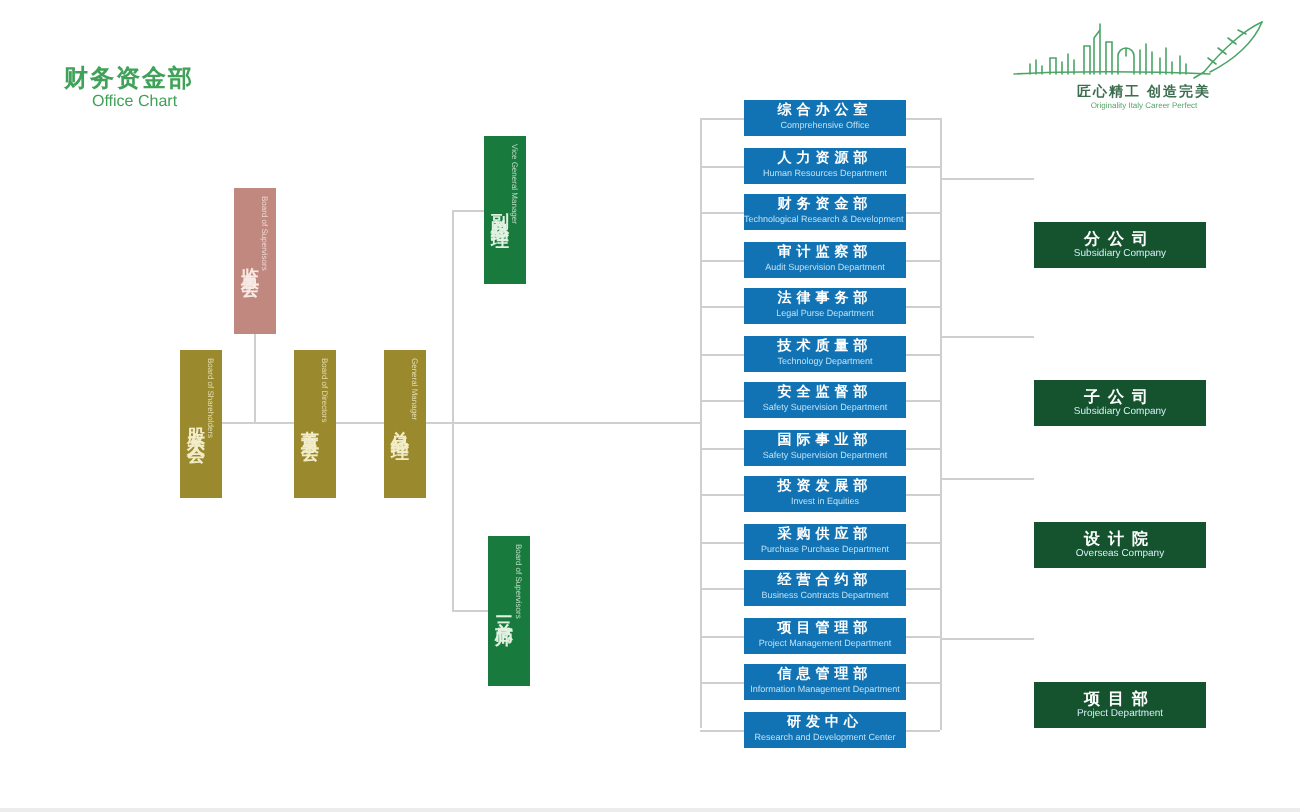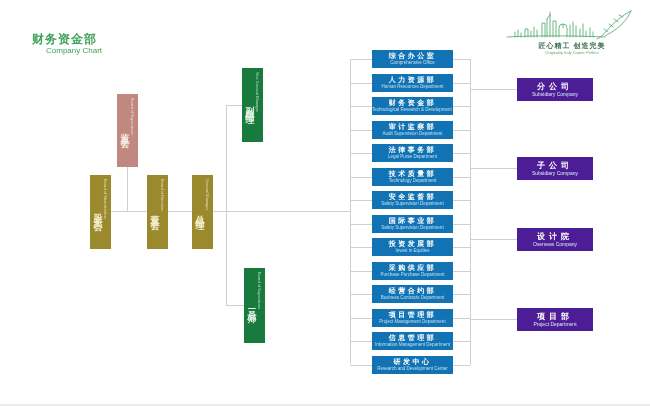--- a/index.html
+++ b/index.html
@@ -29,32 +29,32 @@
   .pink  { background:#C0887E; color:#F7E9E4; }
   .greenbox { background:#187A3C; color:#E2F2E2; }
 
   
   .dept-box { position:absolute; left:372px; width:81px; height:18px; background:#1173B4;
               display:flex; flex-direction:column; justify-content:center; text-align:center; white-space:nowrap; overflow:hidden; }
   .dept-box .zh { font-size:7px; font-weight:bold; color:#FFFFFF; letter-spacing:2.5px; line-height:8px; }
   .dept-box .en { font-size:4.5px; color:#BFE0F2; line-height:6px; letter-spacing:0; }
 
   
-  .branch-box { position:absolute; left:517px; width:76px; height:23px; background:#4c1d95;
-                display:flex; flex-direction:column; justify-content:center; text-align:center; white-space:nowrap; overflow:hidden; }
+  .branch-box { position:absolute; left:517px; width:86px; height:23px; background:#14532d;
+                display:flex; flex-direction:column; justify-content:center; text-align:center; white-space:nowrap; overflow:hidden;margin-top:33px; }
   .branch-box .zh { font-size:8px; font-weight:bold; color:#FFFFFF; letter-spacing:4px; line-height:9px; }
   .branch-box .en { font-size:5px; color:#D6EEFA; line-height:7px; }
 </style>
 </head>
 <body>
 
 <div id="stage">
 
   <div class="title-zh">财务资金部</div>
-  <div class="title-en">Company Chart</div>
+  <div class="title-en">Office Chart</div>
 
   <div id="logo">
     <svg width="138" height="34" viewBox="0 0 138 34" fill="none" stroke="#4CA567" stroke-width="0.8" stroke-linecap="round">
       <path d="M4 29 C 30 27.5, 70 27.5, 102 29"></path>
       <path d="M12 29 v-5 M15 29 v-7 M18 29 v-4 M22 29 v-8 h3 v8 M28 29 v-6 M31 29 v-10 M34 29 v-7"></path>
       <path d="M39 29 v-14 h3 v14 M44 29 v-18 M44 11 l3 -4 M47 29 v-22 M47 7 v-3 M50 29 v-16 h3 v16"></path>
       <path d="M56 29 v-9 a4 4 0 0 1 8 0 v9 M60 20 v-4"></path>
       <path d="M67 29 v-12 M70 29 v-15 M73 29 v-11 M77 29 v-8 M80 29 v-13 M83 29 v-6 M87 29 v-9 M90 29 v-5"></path>
       <path d="M128 3 C 119 7, 108 17, 99 28"></path>
       <path d="M128 3 C 124 13, 114 22, 102 28"></path>

